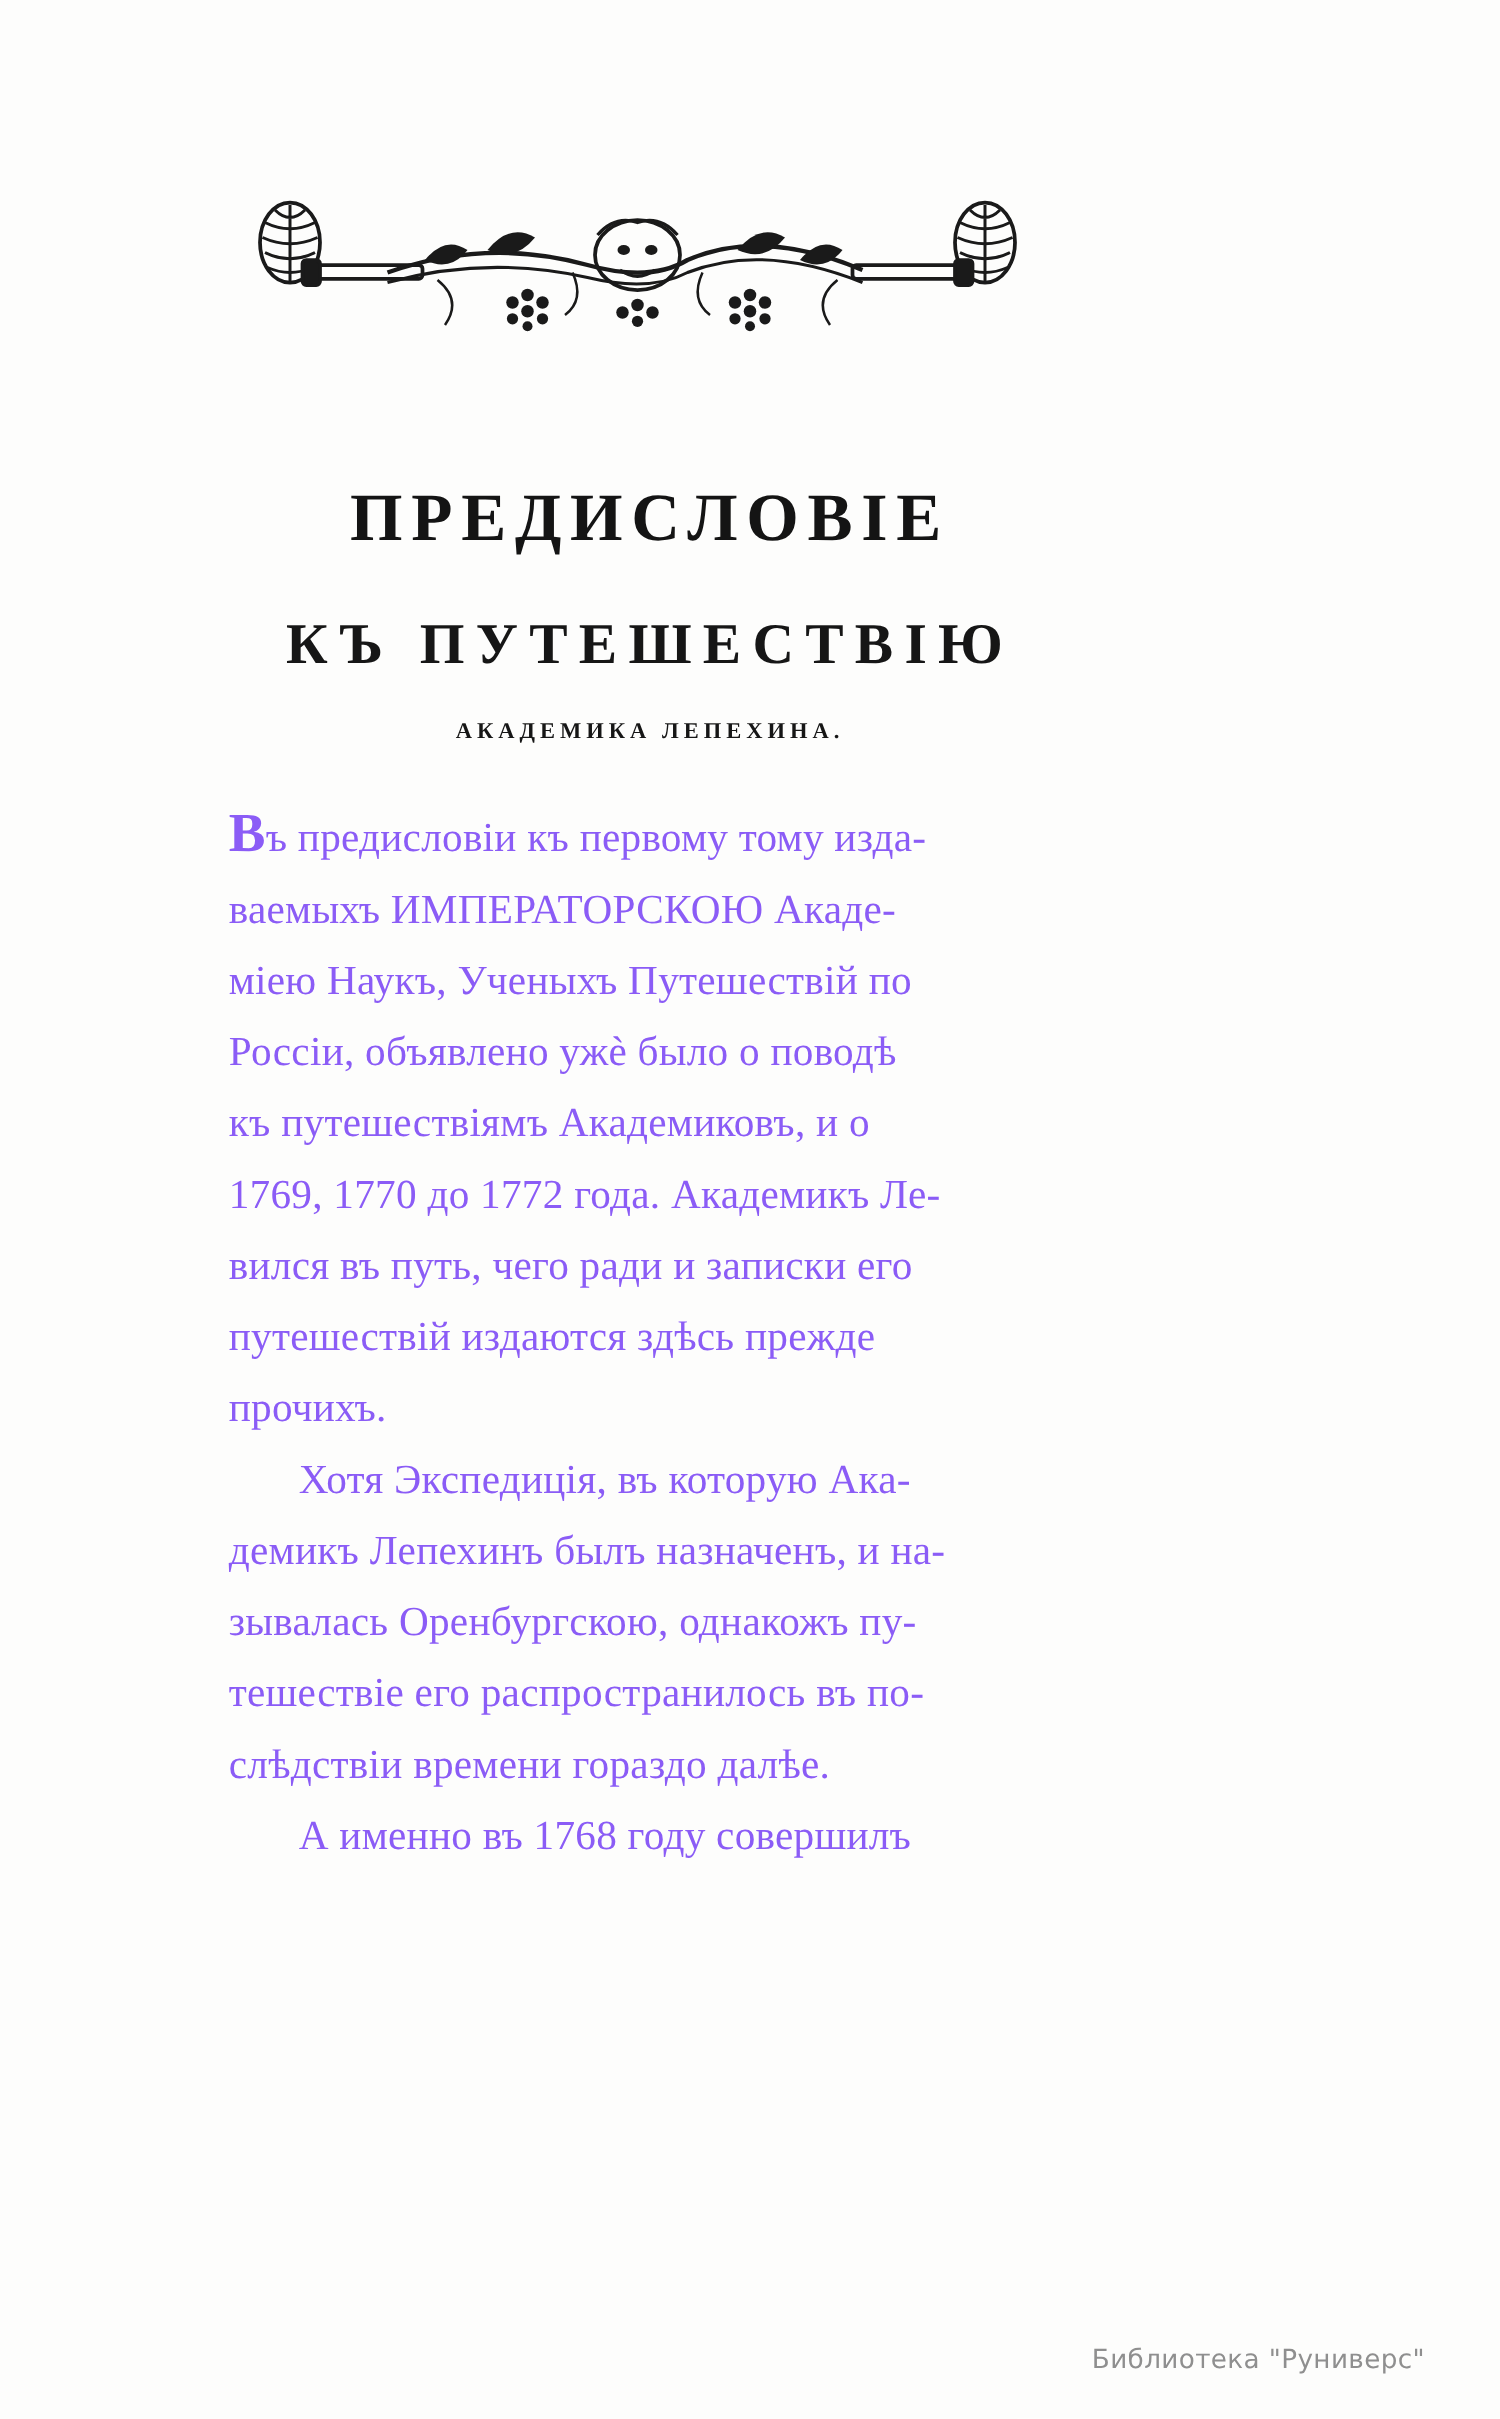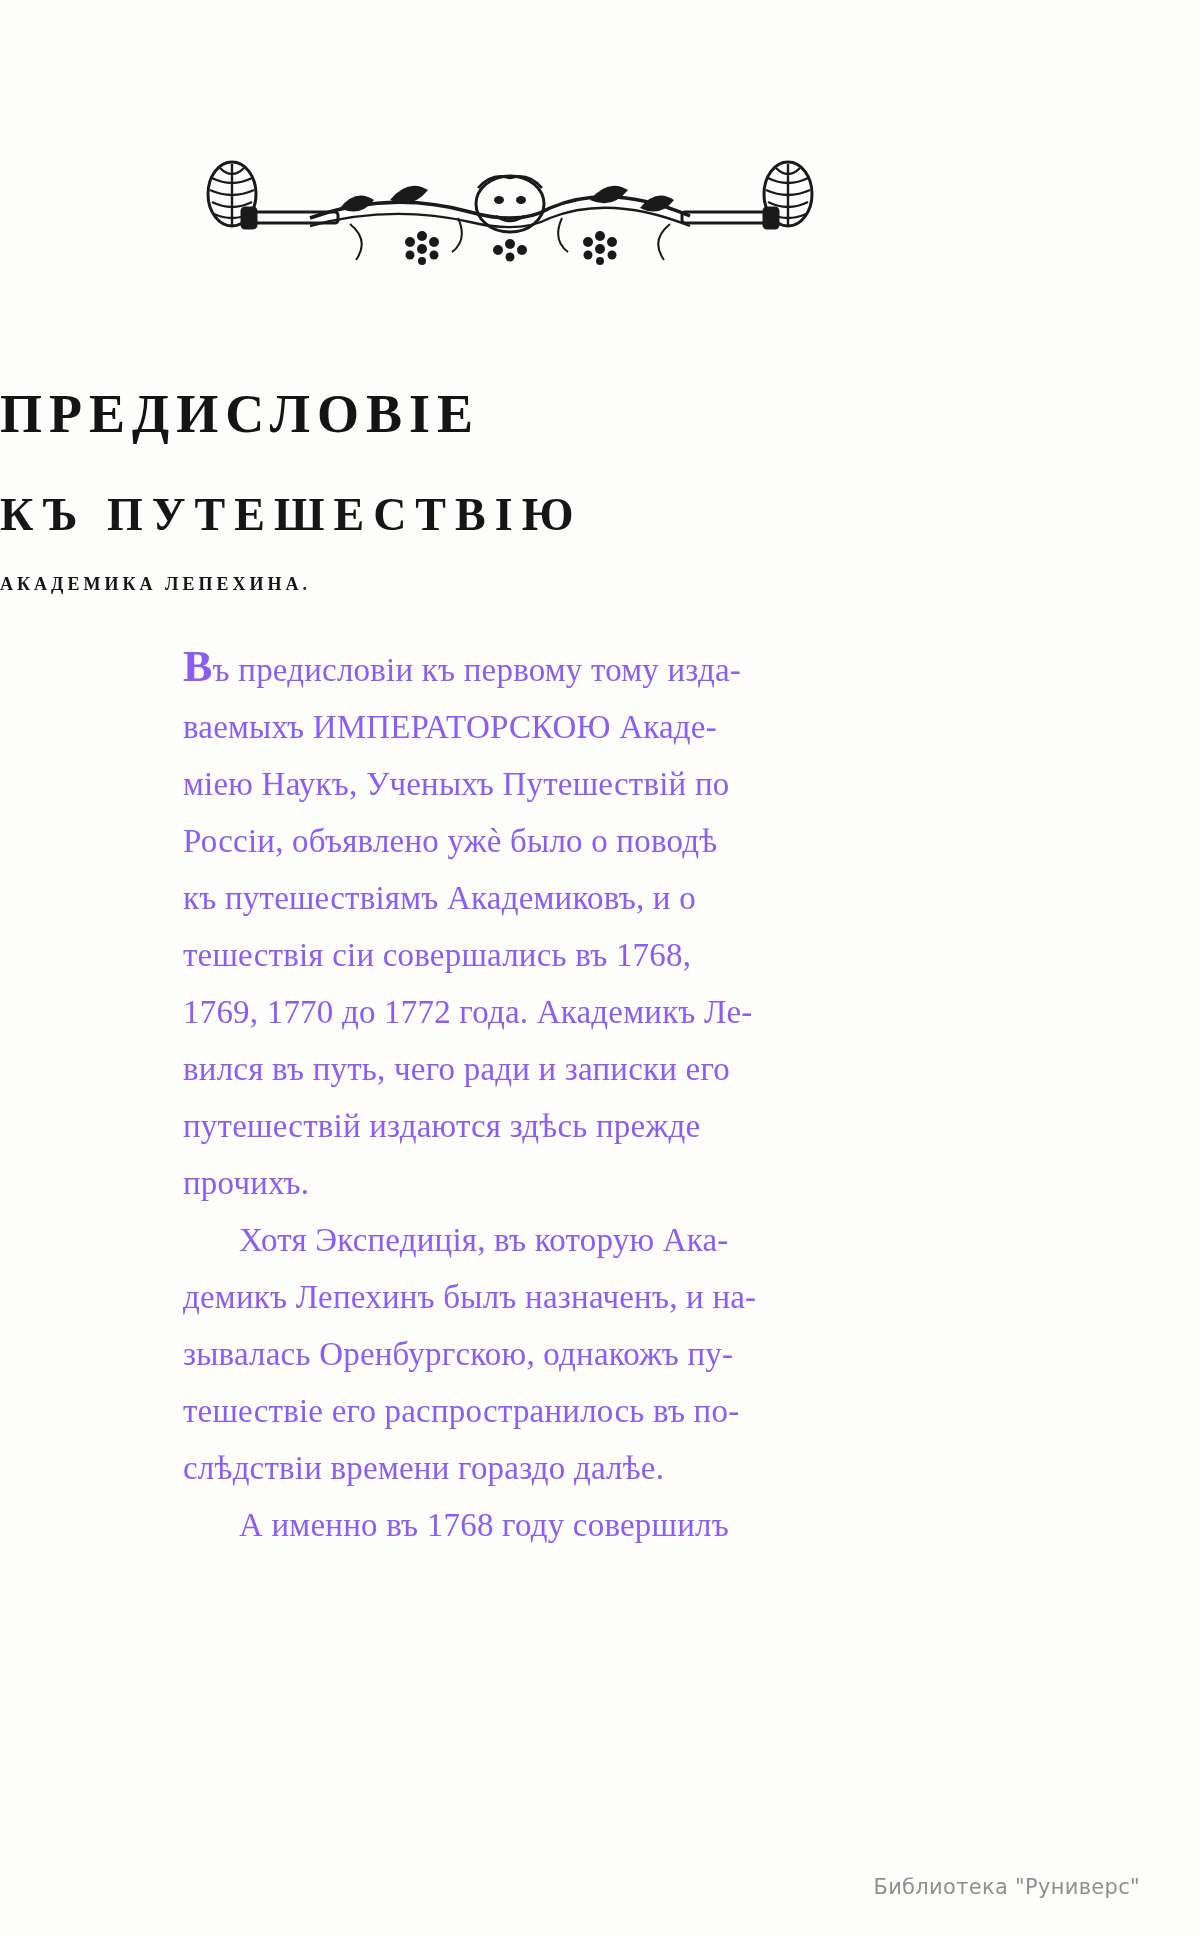--- a/index.html
+++ b/index.html
@@ -25,20 +25,22 @@
     height: 110px;
   }
   .headpiece svg { display: block; width: 100%; height: 100%; }
 
   
   .title-block {
     position: absolute;
     left: 0;
     top: 385px;
     width: 984px;
+    text-align: center;
+    padding-left: 28px;
   }
   .title-main {
     font-family: "Liberation Serif", "DejaVu Serif", serif;
     font-size: 54px;
     font-weight: 700;
     letter-spacing: 7px;
     color: #141414;
     line-height: 1.1;
     margin: 0;
   }
@@ -167,21 +169,20 @@
   </div>
 
   <div class="body-text">
 
     <div>
       <div class="line big-initial">Въ предисловіи къ первому тому изда-</div>
       <div class="line">ваемыхъ ИМПЕРАТОРСКОЮ Акаде-</div>
       <div class="line">міею Наукъ, Ученыхъ Путешествій по</div>
       <div class="line">Россіи, объявлено ужѐ было о поводѣ</div>
       <div class="line">къ путешествіямъ Академиковъ, и о</div>
-      <div class="line">тешествія сіи совершались въ 1768,</div>
       <div class="line">1769, 1770 до 1772 года. Академикъ Ле-</div>
       <div class="line">вился въ путь, чего ради и записки его</div>
       <div class="line">путешествій издаются здѣсь прежде</div>
       <div class="line">прочихъ.</div>
     </div>
 
     <div>
       <div class="line indent">Хотя Экспедиція, въ которую Ака-</div>
       <div class="line">демикъ Лепехинъ былъ назначенъ, и на-</div>
       <div class="line">зывалась Оренбургскою, однакожъ пу-</div>

